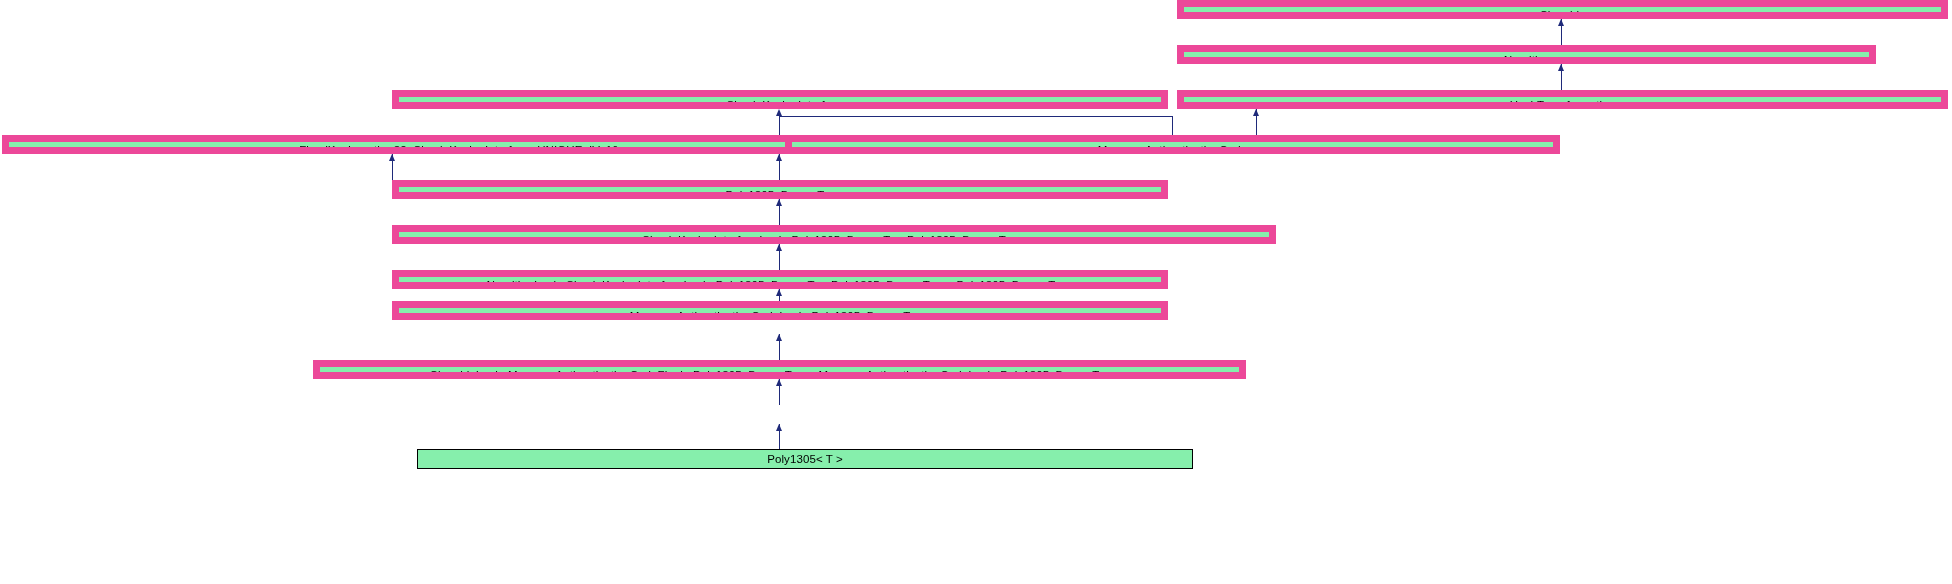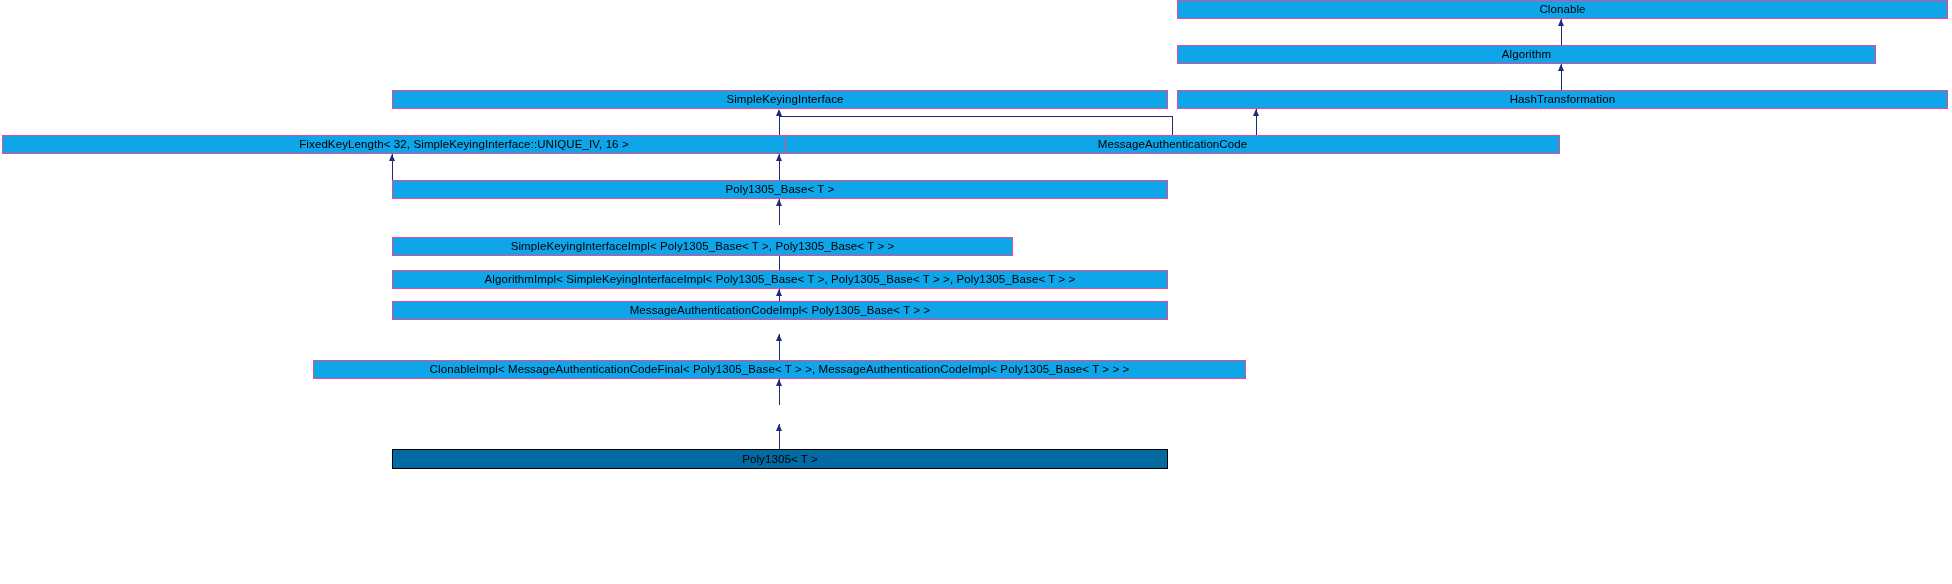--- a/index.html
+++ b/index.html
@@ -14,34 +14,35 @@
   #diagram {
     position: relative;
     width: 1952px;
     height: 584px;
     background: #ffffff;
     overflow: hidden;
   }
   .node {
     position: absolute;
     box-sizing: border-box;
-    background: #0ea5e9;
-    border: 1px solid #ec4899;
+    background: #86efac;
+    border: 7px solid #ec4899;
     height: 19px;
     line-height: 17px;
     text-align: center;
     font-size: 11.5px;
     color: #000000;
     white-space: nowrap;
     overflow: hidden;
     letter-spacing: 0.1px;
   }
   .node.leaf {
-    background: #0369a1;
+    background: #86efac;
     border: 1px solid #000000;
+    margin-left: 25px;
   }
   .edge-v {
     position: absolute;
     width: 1px;
     background: #1f2a7a;
   }
   .edge-h {
     position: absolute;
     height: 1px;
     background: #1f2a7a;
@@ -105,21 +106,21 @@
   <div class="node" style="left:392px; top:90px; width:776px;padding-left:10px;">SimpleKeyingInterface</div>
 
   <div class="node" style="left:1177px; top:90px; width:771px;">HashTransformation</div>
 
   <div class="node" style="left:2px; top:135px; width:924px;">FixedKeyLength&lt; 32, SimpleKeyingInterface::UNIQUE_IV, 16 &gt;</div>
 
   <div class="node" style="left:785px; top:135px; width:775px;">MessageAuthenticationCode</div>
 
   <div class="node" style="left:392px; top:180px; width:776px;">Poly1305_Base&lt; T &gt;</div>
 
-  <div class="node" style="left:392px; top:225px; width:621px;margin-top:12px;">SimpleKeyingInterfaceImpl&lt; Poly1305_Base&lt; T &gt;, Poly1305_Base&lt; T &gt; &gt;</div>
+  <div class="node" style="left:392px; top:225px; width:884px;">SimpleKeyingInterfaceImpl&lt; Poly1305_Base&lt; T &gt;, Poly1305_Base&lt; T &gt; &gt;</div>
 
   <div class="node" style="left:392px; top:270px; width:776px;">AlgorithmImpl&lt; SimpleKeyingInterfaceImpl&lt; Poly1305_Base&lt; T &gt;, Poly1305_Base&lt; T &gt; &gt;, Poly1305_Base&lt; T &gt; &gt;</div>
 
   <div class="node" style="left:392px; top:301px; width:776px;">MessageAuthenticationCodeImpl&lt; Poly1305_Base&lt; T &gt; &gt;</div>
 
   <div class="node" style="left:313px; top:360px; width:933px;">ClonableImpl&lt; MessageAuthenticationCodeFinal&lt; Poly1305_Base&lt; T &gt; &gt;, MessageAuthenticationCodeImpl&lt; Poly1305_Base&lt; T &gt; &gt; &gt;</div>
 
 
   <div class="node leaf" style="left:392px; top:449px; width:776px; height:20px; line-height:18px;">Poly1305&lt; T &gt;</div>
 

